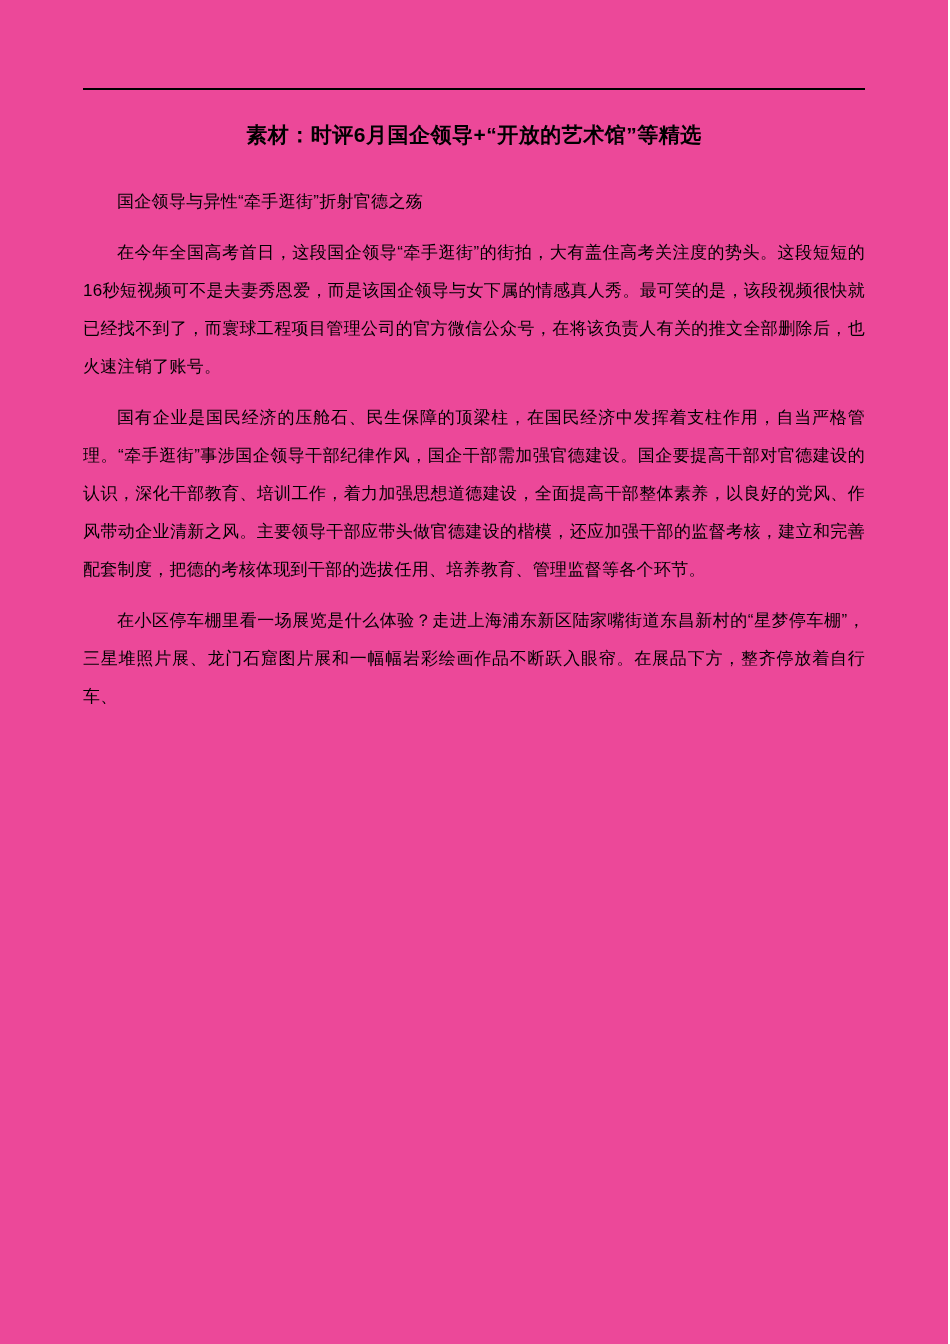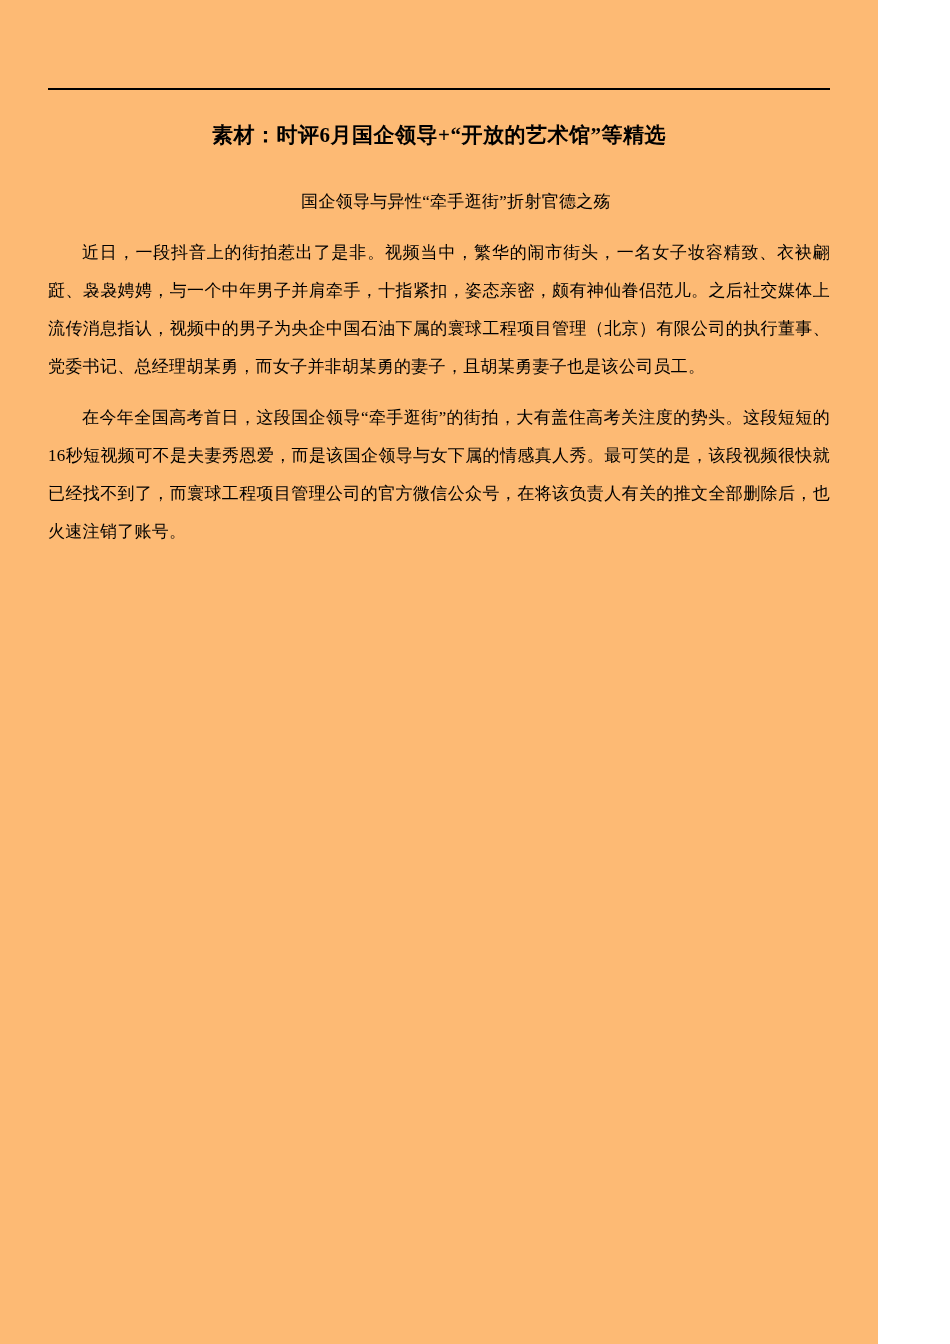--- a/index.html
+++ b/index.html
@@ -1,26 +1,26 @@
 <!DOCTYPE html>
 <html><head>
   <meta charset="utf-8">
   <style>
     html, body {
       margin: 0;
       padding: 0;
       background: #ffffff;
     }
     .page {
-      width: 878px;
+      width: 948px;
       height: 1344px;
-      background: #fdba74;
+      background: #ec4899;
       position: relative;
       overflow: hidden;
-      font-family: Liberation Serif, serif;
+      font-family: Liberation Sans, sans-serif;
       color: #000000;
       box-sizing: border-box;
     }
     .content {
       width: 782px;
       margin: 0 auto;
       padding-top: 88px;
     }
     .header-rule {
       height: 0;
@@ -39,38 +39,39 @@
     p.para {
       font-size: 17px;
       line-height: 38px;
       margin: 0 0 13px 0;
       text-indent: 2em;
       text-align: justify;
       word-break: break-all;
       letter-spacing: 0.3px;
     }
     p.para.heading {
-      text-align: center;
+      text-align: left;
     }
   </style>
 </head>
 <body>
 
 <div class="page">
   <div class="content">
 
     <div class="header-rule"></div>
 
     <h1 class="doc-title">素材：时评6月国企领导+“开放的艺术馆”等精选</h1>
 
     <p class="para heading">国企领导与异性“牵手逛街”折射官德之殇</p>
 
-    <p class="para">近日，一段抖音上的街拍惹出了是非。视频当中，繁华的闹市街头，一名女子妆容精致、衣袂翩跹、袅袅娉娉，与一个中年男子并肩牵手，十指紧扣，姿态亲密，颇有神仙眷侣范儿。之后社交媒体上流传消息指认，视频中的男子为央企中国石油下属的寰球工程项目管理（北京）有限公司的执行董事、党委书记、总经理胡某勇，而女子并非胡某勇的妻子，且胡某勇妻子也是该公司员工。</p>
 
     <p class="para">在今年全国高考首日，这段国企领导“牵手逛街”的街拍，大有盖住高考关注度的势头。这段短短的16秒短视频可不是夫妻秀恩爱，而是该国企领导与女下属的情感真人秀。最可笑的是，该段视频很快就已经找不到了，而寰球工程项目管理公司的官方微信公众号，在将该负责人有关的推文全部删除后，也火速注销了账号。</p>
 
 
 
+    <p class="para">国有企业是国民经济的压舱石、民生保障的顶梁柱，在国民经济中发挥着支柱作用，自当严格管理。“牵手逛街”事涉国企领导干部纪律作风，国企干部需加强官德建设。国企要提高干部对官德建设的认识，深化干部教育、培训工作，着力加强思想道德建设，全面提高干部整体素养，以良好的党风、作风带动企业清新之风。主要领导干部应带头做官德建设的楷模，还应加强干部的监督考核，建立和完善配套制度，把德的考核体现到干部的选拔任用、培养教育、管理监督等各个环节。</p>
 
 
+    <p class="para">在小区停车棚里看一场展览是什么体验？走进上海浦东新区陆家嘴街道东昌新村的“星梦停车棚”，三星堆照片展、龙门石窟图片展和一幅幅岩彩绘画作品不断跃入眼帘。在展品下方，整齐停放着自行车、</p>
 
   </div>
 </div>
 
 </body></html>

